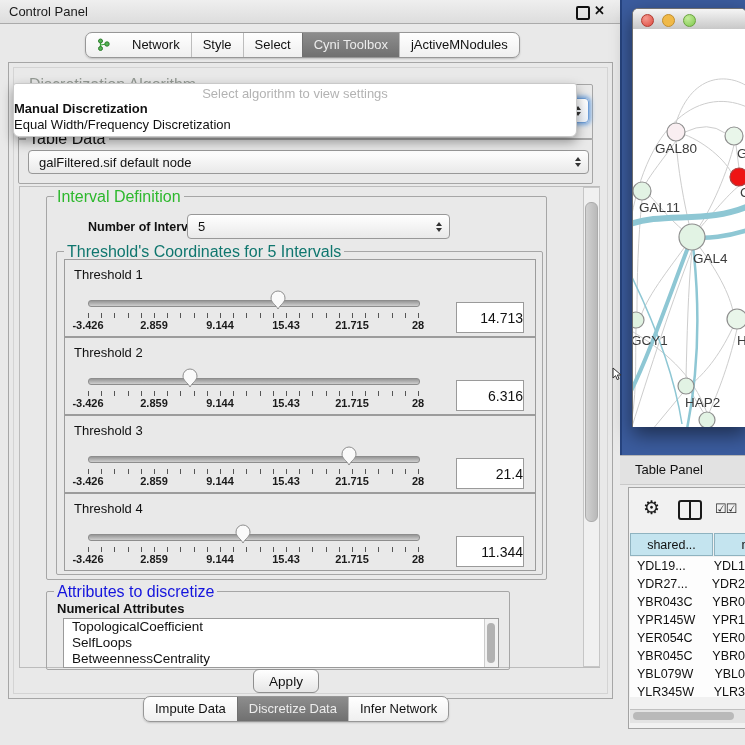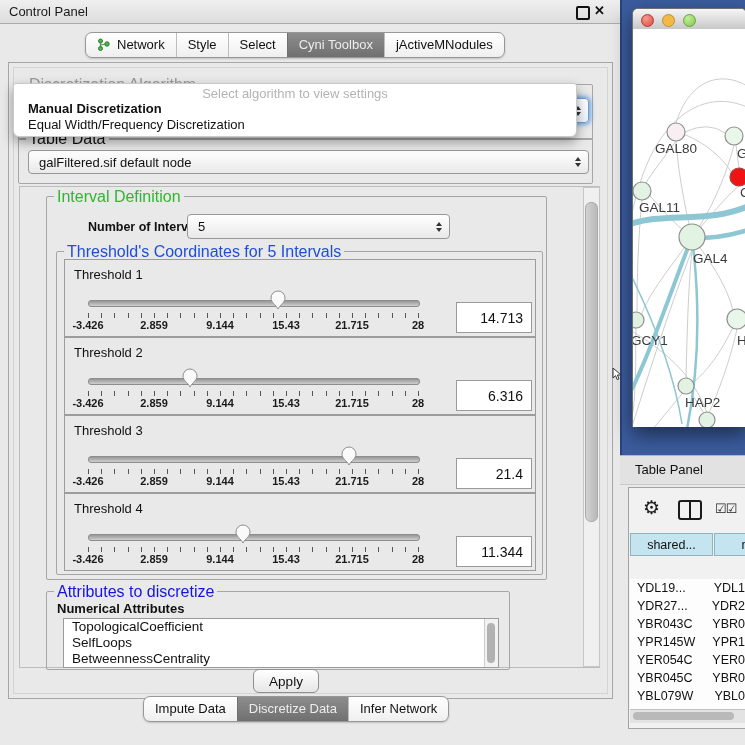--- a/index.html
+++ b/index.html
@@ -11,21 +11,21 @@
   #titlebar{left:0;top:0;width:620px;height:23px;background:linear-gradient(#efefef,#ddd);
             border-bottom:1px solid #aaa;}
   #cp-title{left:9px;top:4px;font-size:13px;color:#1a1a1a;}
   #float-btn{left:576px;top:6px;width:10px;height:10px;border:2px solid #111;border-radius:2px;}
   #close-btn{left:594px;top:3px;font-size:13px;font-weight:bold;color:#111;}
 
   
   .seg{display:flex;border:1px solid #979797;border-radius:7px;overflow:hidden;
        background:linear-gradient(#ffffff,#efefef);box-shadow:0 1px 2px rgba(0,0,0,.18);}
   .seg .tab{padding:4px 11px;font-size:13px;line-height:16px;border-left:1px solid #bdbdbd;
-            white-space:nowrap;display:flex;align-items:center;gap:7px;}
+            white-space:nowrap;display:flex;align-items:center;gap:22px;}
   .seg .tab:first-child{border-left:none;}
   .seg .tab.sel{background:linear-gradient(#8d8d8d,#707070);color:#ececec;border-left-color:#707070;}
   #top-tabs{left:85px;top:32px;}
   #bottom-tabs{left:143px;top:696px;}
 
   
   #content-outer{left:8px;top:62px;width:603px;height:635px;border:1px solid #a6a6a6;background:#e9e9e9;}
   #content-inner{left:13px;top:67px;width:593px;height:625px;border:1px solid #d4d4d4;}
   #scrollpane{left:19px;top:186px;width:579px;height:480px;border:1px solid #bcbcbc;}
 
@@ -35,21 +35,21 @@
 
   #disc-group{left:18px;top:84px;width:573px;height:54px;}
   #disc-group .gtitle{color:#949a94;}
   #disc-combo{left:28px;top:98px;width:559px;height:23px;background:linear-gradient(#fff,#ecf2fa);
               border:1px solid #6f9fd8;border-radius:4px;box-shadow:0 0 4px 2px rgba(90,150,220,.8);}
 
   
   #algo-popup{left:13px;top:83px;width:562px;height:52px;background:#fff;border:1px solid #c9c9c9;
               border-radius:3px 3px 6px 6px;box-shadow:0 5px 12px rgba(0,0,0,.38);z-index:20;}
   #algo-hint{margin-top:2px;text-align:center;color:#b3b3b3;font-size:13px;line-height:15px;}
-  .algo-opt{font-size:13px;line-height:16px;padding-left:14px;}
+  .algo-opt{font-size:13px;line-height:16px;padding-left:0;}
   .algo-opt.b{font-weight:bold;}
 
   #tdata-group{left:18px;top:138px;width:573px;height:44px;}
   .combo{background:linear-gradient(#ffffff,#e9e9e9);border:1px solid #989898;border-radius:4px;
          font-size:13px;display:flex;align-items:center;padding:0 10px;}
   #tdata-combo{left:28px;top:150px;width:539px;height:22px;}
 
   .spin{position:absolute;right:7px;top:50%;transform:translateY(-50%);display:flex;flex-direction:column;gap:2px;}
   .spin .up{width:0;height:0;border-left:3.5px solid transparent;border-right:3.5px solid transparent;
             border-bottom:4.5px solid #333;}
@@ -60,38 +60,38 @@
   #vsb{left:583px;top:187px;width:15px;height:478px;background:#f0f0f0;border:1px solid #c6c6c6;}
   #vsb-thumb{left:585px;top:202px;width:11px;height:318px;border-radius:6px;
              background:linear-gradient(to right,#d2d2d2,#b9b9b9);border:1px solid #ababab;}
 
   #interval-group{left:46px;top:196px;width:499px;height:382px;}
   #interval-group>.gtitle{color:#2db82d;}
   #noi-label{left:88px;top:220px;font-size:12.5px;font-weight:bold;}
   #noi-spinner{left:187px;top:214px;width:241px;height:23px;}
 
   #thr-group{left:56px;top:251px;width:485px;height:322px;}
-  #thr-group>.gtitle{color:#1d4ed8;}
+  #thr-group>.gtitle{color:#0f766e;}
 
   .thr{position:absolute;left:64px;width:470px;height:76px;border:1px solid #9c9c9c;background:#e9e9e9;}
   .thr-label{position:absolute;left:9px;top:7px;font-size:13px;font-weight:normal;}
   .slider{position:absolute;left:23px;top:36px;width:330px;height:36px;}
   .groove{position:absolute;left:0;top:4px;width:330px;height:5px;border-radius:3px;
           background:linear-gradient(#969696,#cfcfcf);border:1px solid #8d8d8d;}
   .ticks{position:absolute;left:0;top:17px;width:331px;height:5px;
          background:repeating-linear-gradient(to right,#555 0 1px,transparent 1px 13.2px);}
   .tlabels{position:absolute;left:0;top:23px;width:330px;height:13px;}
   .tlabels span{position:absolute;transform:translateX(-50%);font-size:11px;font-weight:bold;color:#1a1a1a;white-space:nowrap;}
   .tlabels span:nth-child(1){left:0%}.tlabels span:nth-child(2){left:20%}
   .tlabels span:nth-child(3){left:40%}.tlabels span:nth-child(4){left:60%}
   .tlabels span:nth-child(5){left:80%}.tlabels span:nth-child(6){left:100%}
   .sl-thumb{position:absolute;top:-6px;transform:translateX(-50%);}
   .vbox{position:absolute;left:391px;top:42px;width:66px;height:29px;background:#fff;
         border:1px solid #9a9a9a;font-size:14px;display:flex;align-items:center;
-        justify-content:flex-end;padding-right:8px;}
+        justify-content:flex-end;padding-right:0;}
 
   #attrs-group{left:46px;top:591px;width:462px;height:77px;}
   #attrs-group>.gtitle{color:#1414dd;}
   #attrs-title{left:57px;top:601px;font-size:13px;font-weight:bold;}
   #attr-list{left:63px;top:618px;width:434px;height:48px;background:#fff;border:1px solid #9a9a9a;overflow:hidden;}
   .attr-item{font-size:13.5px;line-height:16px;padding-left:8px;white-space:nowrap;}
   #attr-sb{position:absolute;right:0;top:0;width:13px;height:100%;background:#f2f2f2;border-left:1px solid #ccc;}
   #attr-sb-thumb{position:absolute;left:2px;top:4px;width:8px;height:40px;border-radius:4px;background:#b2b2b2;}
 
   #apply-btn{left:253px;top:669px;width:64px;height:22px;background:linear-gradient(#fff,#e6e6e6);
@@ -121,21 +121,21 @@
   #tp-widget{left:628px;top:487px;width:117px;height:240px;border:1px solid #a3a3a3;background:#f1f1f1;}
   #tp-gear{position:absolute;left:14px;top:8px;font-size:19px;color:#1a1a1a;}
   #tp-colicon{position:absolute;left:49px;top:12px;width:20px;height:16px;border:2px solid #1a1a1a;border-radius:3px;}
   #tp-colicon div{position:absolute;left:50%;top:0;width:2px;height:100%;background:#1a1a1a;transform:translateX(-50%);}
   #tp-checks{position:absolute;left:86px;top:13px;font-size:13px;letter-spacing:-1px;color:#222;}
   #tp-header{position:absolute;left:1px;top:45px;height:23px;display:flex;}
   .th{background:#c4e4ef;border:1px solid #8fb3c0;font-size:12.5px;display:flex;
       align-items:center;justify-content:center;}
   .th.c1{width:81px;}
   .th.c2{width:60px;margin-left:1px;}
-  #tp-rows{position:absolute;left:1px;top:69px;width:115px;height:140px;overflow:hidden;background:#fdfdfd;margin-top:22px;}
+  #tp-rows{position:absolute;left:1px;top:69px;width:115px;height:140px;overflow:hidden;background:#fdfdfd;}
   .tr{height:18px;display:flex;font-size:12.5px;align-items:center;}
   .tr .c1{width:80px;padding-left:7px;white-space:nowrap;overflow:hidden;}
   .tr .c2{padding-left:6px;white-space:nowrap;}
   #tp-hsb{position:absolute;left:1px;top:221px;width:115px;height:13px;background:#e3e3e3;border-top:1px solid #c0c0c0;}
   #tp-hsb-thumb{position:absolute;left:3px;top:2px;width:101px;height:8px;border-radius:4px;background:#b9b9b9;}
 </style>
 </head>
 <body>
 
 <div id="app">

